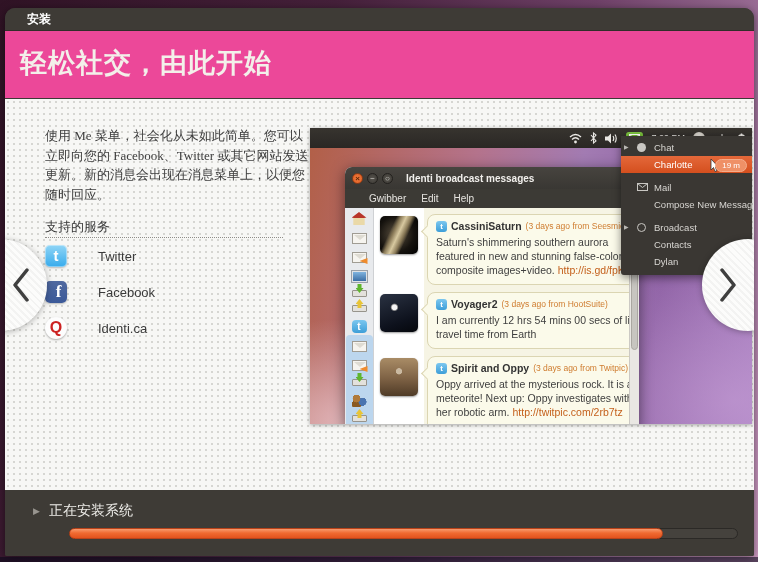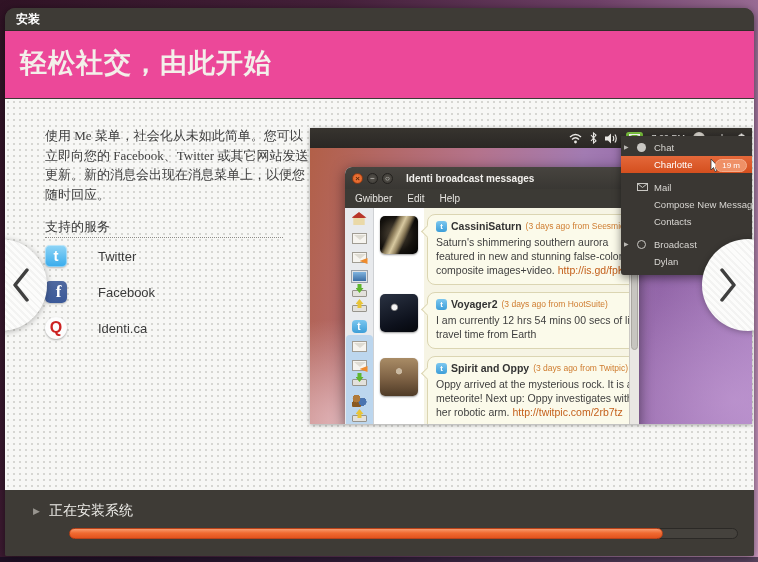--- a/index.html
+++ b/index.html
@@ -8,21 +8,21 @@
 
   .stage { position:relative; width:758px; height:562px;
     background:linear-gradient(110deg,#301325 0%,#45203a 35%,#6f4168 62%,#a87ba4 85%,#cf9cc4 100%); }
   .stage::after { content:""; position:absolute; left:0; right:0; bottom:0; height:5px;
     background:rgba(12,9,26,.6); }
 
   
   .installer { position:absolute; left:5px; top:8px; width:749px; height:548px;
     background:#3e3b36; border-radius:10px 10px 2px 2px; overflow:hidden;
     box-shadow:0 2px 10px rgba(0,0,0,.5); }
-  .titlebar { height:23px; line-height:23px; padding-left:11px; color:#ffffff;
+  .titlebar { height:23px; line-height:23px; padding-left:22px; color:#ffffff;
     font-size:12px; font-weight:bold; background:#3e3b36; border-bottom:1px solid #302e2a; }
   .header { height:67px; background:#ec4899; }
   .header h1 { padding:14px 0 0 15px; font-size:27px; letter-spacing:1px;
     color:#f3f0ea; font-weight:bold; }
 
   
   .slide { position:absolute; left:0; top:91px; width:749px; height:391px;
     background-color:#f7f7f5;
     background-image:radial-gradient(circle,#d6d6d2 1px,transparent 1.3px);
     background-size:6px 6px; }
@@ -92,21 +92,21 @@
   .gw { position:absolute; left:35px; top:39px; width:294px; height:263px;
     border-radius:7px 7px 0 0; box-shadow:0 3px 14px rgba(0,0,0,.5); background:#fff; z-index:2; }
   .gw-title { height:22px; background:linear-gradient(#47443f,#393733); border-radius:7px 7px 0 0;
     display:flex; align-items:center; padding-left:7px; }
   .wbtn { width:11px; height:11px; border-radius:50%; margin-right:4px; font-size:8px;
     line-height:10px; text-align:center; }
   .wbtn-close { background:radial-gradient(#f4803f,#dd5a22); border:1px solid #8d3c16; color:#5d2408; font-weight:bold; }
   .wbtn-min,.wbtn-max { background:radial-gradient(#57544e,#3b3833); border:1px solid #23211e; color:#cfcdc8; }
   .gw-title .t { margin-left:9px; font-size:10px; font-weight:bold; color:#f1efec; }
   .gw-menu { height:19px; background:#3c3a35; display:flex; align-items:center; gap:15px;
-    padding-left:10px; }
+    padding-left:24px; }
   .gw-menu span { font-size:10px; color:#e6e4e0; }
   .gw-body { position:absolute; left:0; top:41px; width:294px; height:222px; display:flex;
     overflow:hidden; background:#f6f4e4; }
 
   .gw-side { position:relative; width:29px; background:#e8eaed; border-right:1px solid #cfd1d4;
     padding-top:4px; flex:none; }
   .side-sel { position:absolute; left:1px; top:127px; width:27px; bottom:0;
     background:#bcd6ee; border-radius:4px; }
   .sic { position:relative; width:15px; height:13px; margin:0 auto 8px; z-index:1; }
   .sic-home { background:linear-gradient(#b8352a 0 45%,#ead9a8 45%); clip-path:polygon(50% 0,100% 45%,88% 45%,88% 100%,12% 100%,12% 45%,0 45%); }
@@ -331,29 +331,29 @@
           <div class="mi mi-gap">
             <svg class="mic" width="11" height="8" viewBox="0 0 11 8">
               <rect x="0.5" y="0.5" width="10" height="7" fill="none" stroke="#c9c7c3" stroke-width="1"></rect>
               <path d="M0.5 0.5 L5.5 4.5 L10.5 0.5" fill="none" stroke="#c9c7c3" stroke-width="1"></path>
             </svg>
             <span>Mail</span>
           </div>
           <div class="mi">
             <span>Compose New Message</span>
           </div>
-          <div class="mi">
-            <span>Contacts</span>
-          </div>
           <div class="mi mi-gap">
             <span class="subarrow">▶</span>
             <span class="mic bc-ic"></span>
             <span>Broadcast</span>
           </div>
           <div class="mi">
+            <span>Contacts</span>
+          </div>
+          <div class="mi">
             <span>Dylan</span>
             <span class="badge badge-gray">1 h</span>
           </div>
         </div>
 
       </div>
 
       <div class="navc nav-left">
         <svg width="16" height="34" viewBox="0 0 16 34">
           <polyline points="14,2 2,17 14,32" fill="none" stroke="#3f3f3f" stroke-width="3.5" stroke-linecap="round" stroke-linejoin="round"></polyline>

